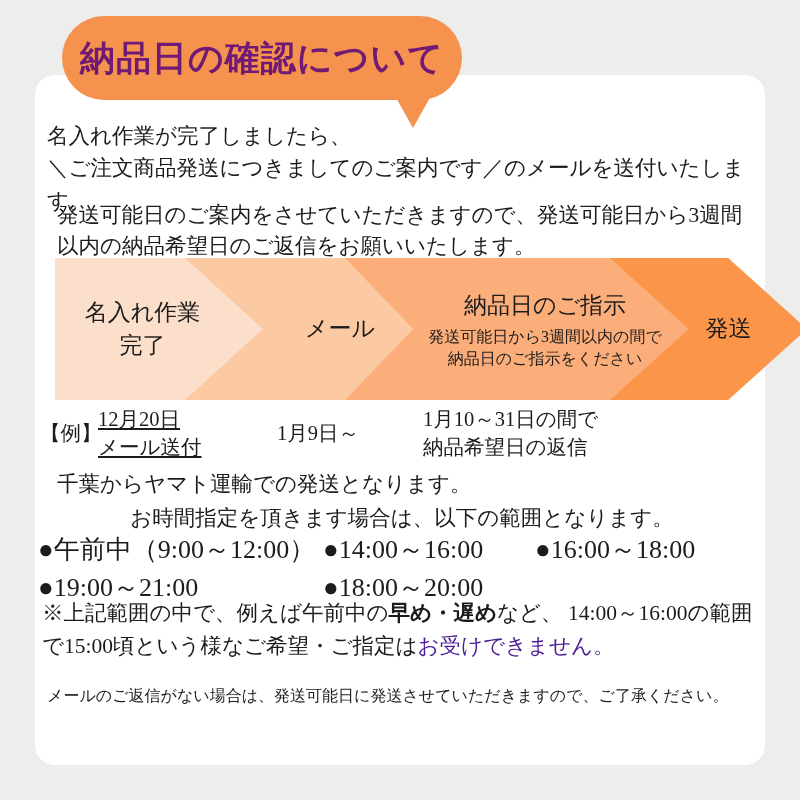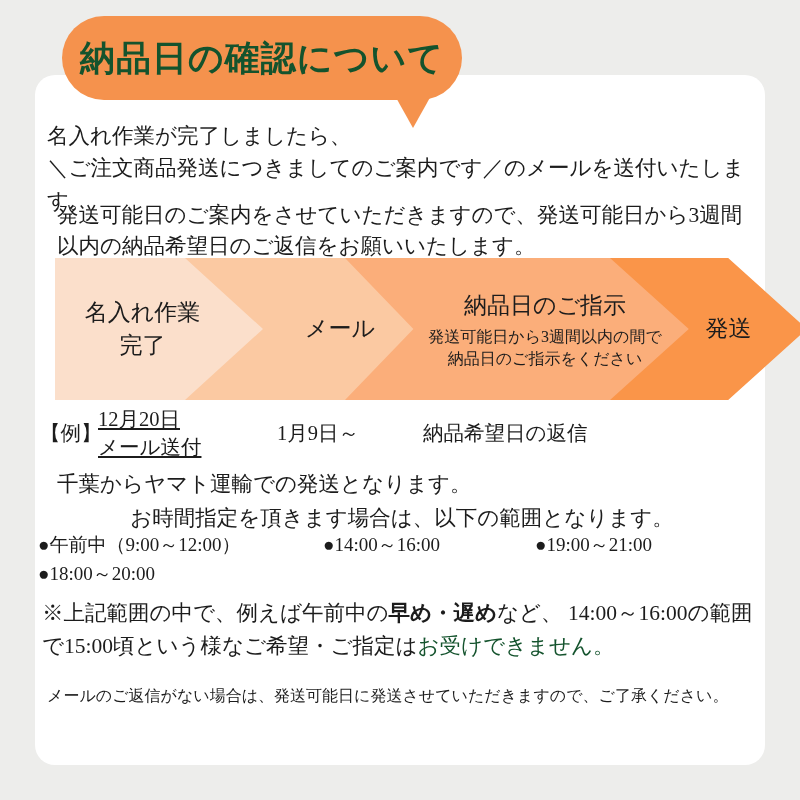--- a/index.html
+++ b/index.html
@@ -13,21 +13,21 @@
     position:absolute;left:35px;top:75px;width:730px;height:690px;
     background:#ffffff;border-radius:20px;
   }
   
   .bubble{
     position:absolute;left:62px;top:16px;width:400px;height:84px;
     background:#f5924d;border-radius:42px;z-index:3;
     display:flex;align-items:center;justify-content:center;
   }
   .bubble-title{
-    font-size:35px;font-weight:bold;letter-spacing:1px;color:#14532d;
+    font-size:35px;font-weight:bold;letter-spacing:1px;color:#701a75;
   }
   .bubble-tail{
     position:absolute;left:394px;top:94px;z-index:3;
     width:0;height:0;
     border-left:19px solid transparent;
     border-right:19px solid transparent;
     border-top:34px solid #f5924d;
   }
   
   .abs{position:absolute;}
@@ -53,21 +53,21 @@
            font-size:20.5px;line-height:1.35;}
   .ex-label{width:58px;}
   .ex-col1{width:150px;text-align:left;text-decoration:underline;}
   .ex-col2{width:120px;text-align:center;margin-left:10px;font-family:Liberation Serif, serif;}
   .ex-col3{margin-left:45px;text-align:left;}
   
   .ship1{left:57px;top:469px;width:690px;font-size:21.5px;}
   .ship2{left:57px;top:503px;width:690px;font-size:21.5px;text-align:center;}
   .slots{left:38px;top:532px;width:710px;display:grid;
          grid-template-columns:285px 212px auto;row-gap:3px;
-         font-size:19px;line-height:1.35;}
+         font-size:26px;line-height:1.35;}
   
   .note{left:42px;top:597px;width:716px;font-size:21.5px;line-height:1.5;}
   .note b{font-weight:bold;font-family:Liberation Mono, monospace;}
   .alert{color:#c23b38;}
   .closing{left:47px;top:684px;width:712px;font-size:16px;line-height:1.55;}
 </style>
 </head>
 <body>
 
 <div class="card"></div>
@@ -107,31 +107,33 @@
 <div class="abs example">
   <div class="ex-label">【例】</div>
   <div class="ex-col1">
     <div>12月20日</div>
     <div>メール送付</div>
   </div>
   <div class="ex-col2">
     <div>1月9日～</div>
   </div>
   <div class="ex-col3">
+    <div>1月10～31日の間で</div>
     <div>納品希望日の返信</div>
   </div>
 </div>
 
 <div class="abs ship1">千葉からヤマト運輸での発送となります。</div>
 <div class="abs ship2">お時間指定を頂きます場合は、以下の範囲となります。</div>
 
 <div class="abs slots">
   <div>●午前中（9:00～12:00）</div>
   <div>●14:00～16:00</div>
+  <div>●16:00～18:00</div>
   <div>●19:00～21:00</div>
   <div>●18:00～20:00</div>
 </div>
 
 <div class="abs note">
-  <span>※上記範囲の中で、例えば午前中の</span><b>早め・遅め</b><span>など、 14:00～16:00の範囲で15:00頃という様なご希望・ご指定は</span><span class="alert" style="color: #14532d; text-align: right;">お受けできません。</span>
+  <span>※上記範囲の中で、例えば午前中の</span><b>早め・遅め</b><span>など、 14:00～16:00の範囲で15:00頃という様なご希望・ご指定は</span><span class="alert" style="color: #4c1d95; text-align: right;">お受けできません。</span>
 </div>
 
 <div class="abs closing">メールのご返信がない場合は、発送可能日に発送させていただきますので、ご了承ください。</div>
 
 </body></html>

